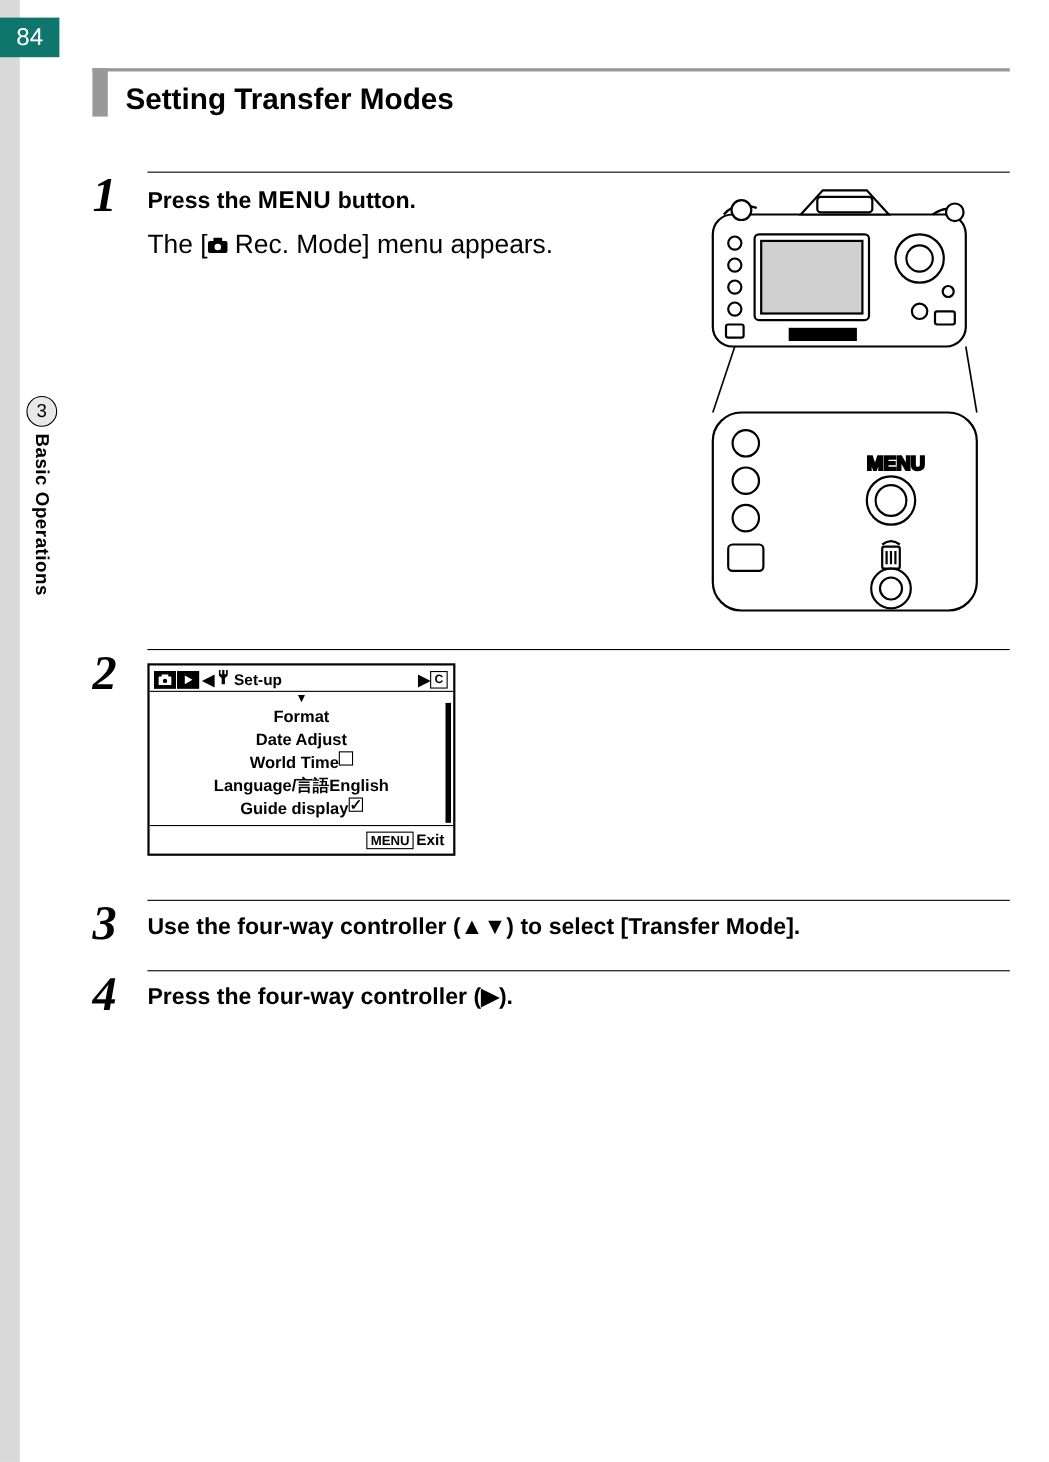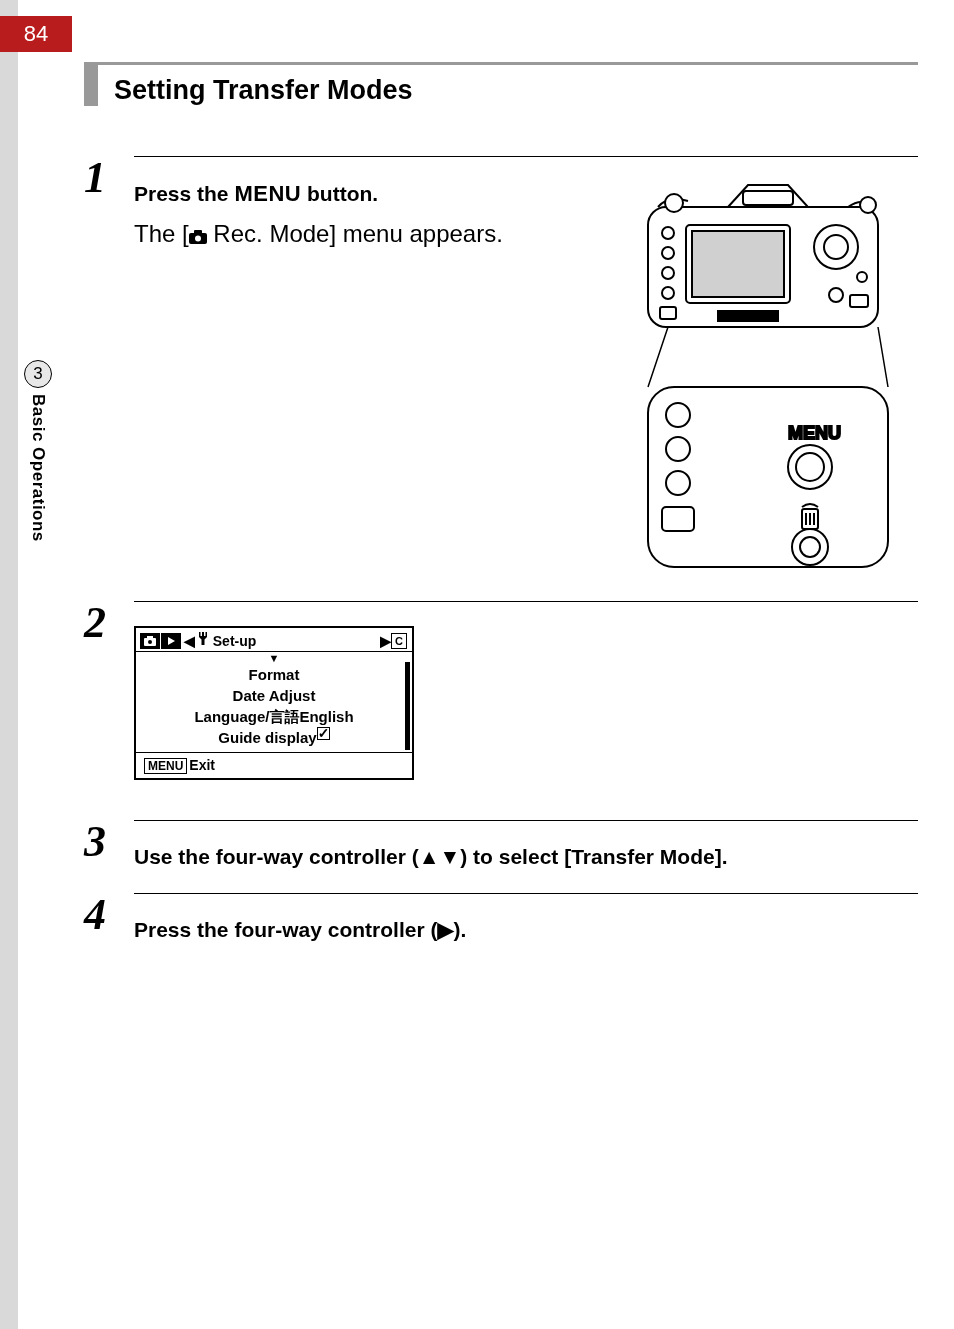--- a/index.html
+++ b/index.html
@@ -8,23 +8,23 @@
     width: 954px;
     height: 1329px;
     background: #fff;
     position: relative;
     color: #000;
   }
   .page-number-tab {
     position: absolute;
     top: 16px;
     left: 0;
-    width: 72px;
+    width: 54px;
     height: 36px;
-    background: #b91c1c;
+    background: #0f766e;
     color: #fff;
     font-size: 22px;
     display: flex;
     align-items: center;
     justify-content: center;
   }
   .side-tab {
     position: absolute;
     left: 24px;
     top: 360px;
@@ -81,21 +81,21 @@
     font-family: "Times New Roman", serif;
     font-style: italic;
     font-weight: bold;
     font-size: 44px;
     line-height: 1;
     flex-shrink: 0;
   }
   .step-body {
     flex: 1;
     border-top: 1.5px solid #000;
-    padding-top: 20px;
+    padding-top: 8px;
   }
   .step-heading {
     font-size: 21px;
     font-weight: bold;
     line-height: 1.5;
   }
   .step-heading .menu-word {
     font-family: Arial, sans-serif;
     font-weight: bold;
     font-size: 22px;
@@ -174,20 +174,21 @@
     top: 10px;
     bottom: 2px;
     width: 5px;
     background: #000;
   }
   .lcd-footer {
     border-top: 1.5px solid #000;
     padding: 4px 8px;
     font-size: 14px;
     font-weight: bold;
+    text-align: right;
   }
   .menu-badge {
     border: 1.5px solid #000;
     padding: 0 3px;
     font-size: 12px;
     margin-right: 2px;
     display: inline-block;
   }
   .checkbox { display: inline-block; width: 13px; height: 13px; border: 1.5px solid #000; position: relative; }
   .checkbox.checked::after {
@@ -328,20 +329,24 @@
             <div class="lcd-down-marker">▼</div>
             <div class="lcd-row">
                 <span>Format</span>
                 <span></span>
               </div>
             <div class="lcd-row">
                 <span>Date Adjust</span>
                 <span></span>
               </div>
             <div class="lcd-row">
+                <span>World Time</span>
+                <span class="checkbox"></span>
+              </div>
+            <div class="lcd-row">
                 <span>Language/言語</span>
                 <span>English</span>
               </div>
             <div class="lcd-row">
                 <span>Guide display</span>
                 <span class="checkbox checked"></span>
               </div>
             <div class="lcd-scrollbar"></div>
           </div>
           <div class="lcd-footer">

